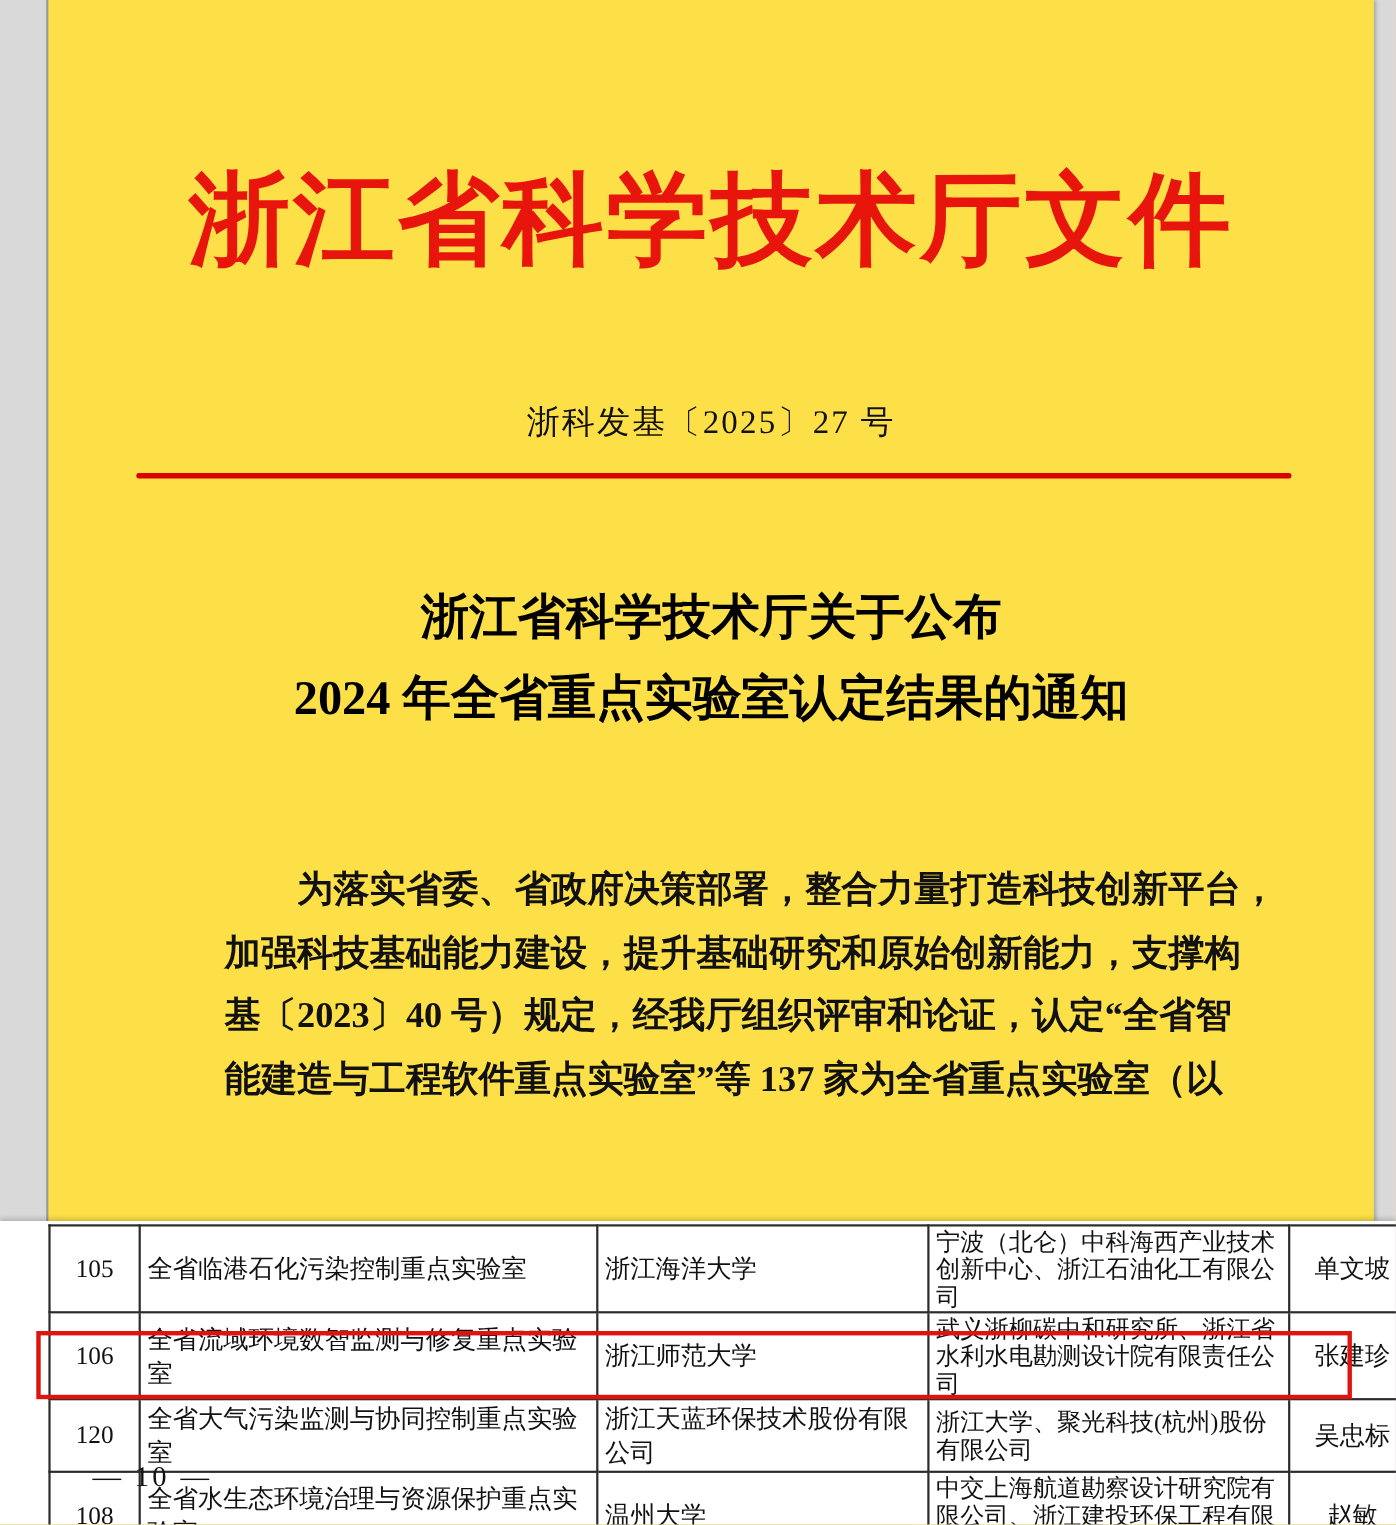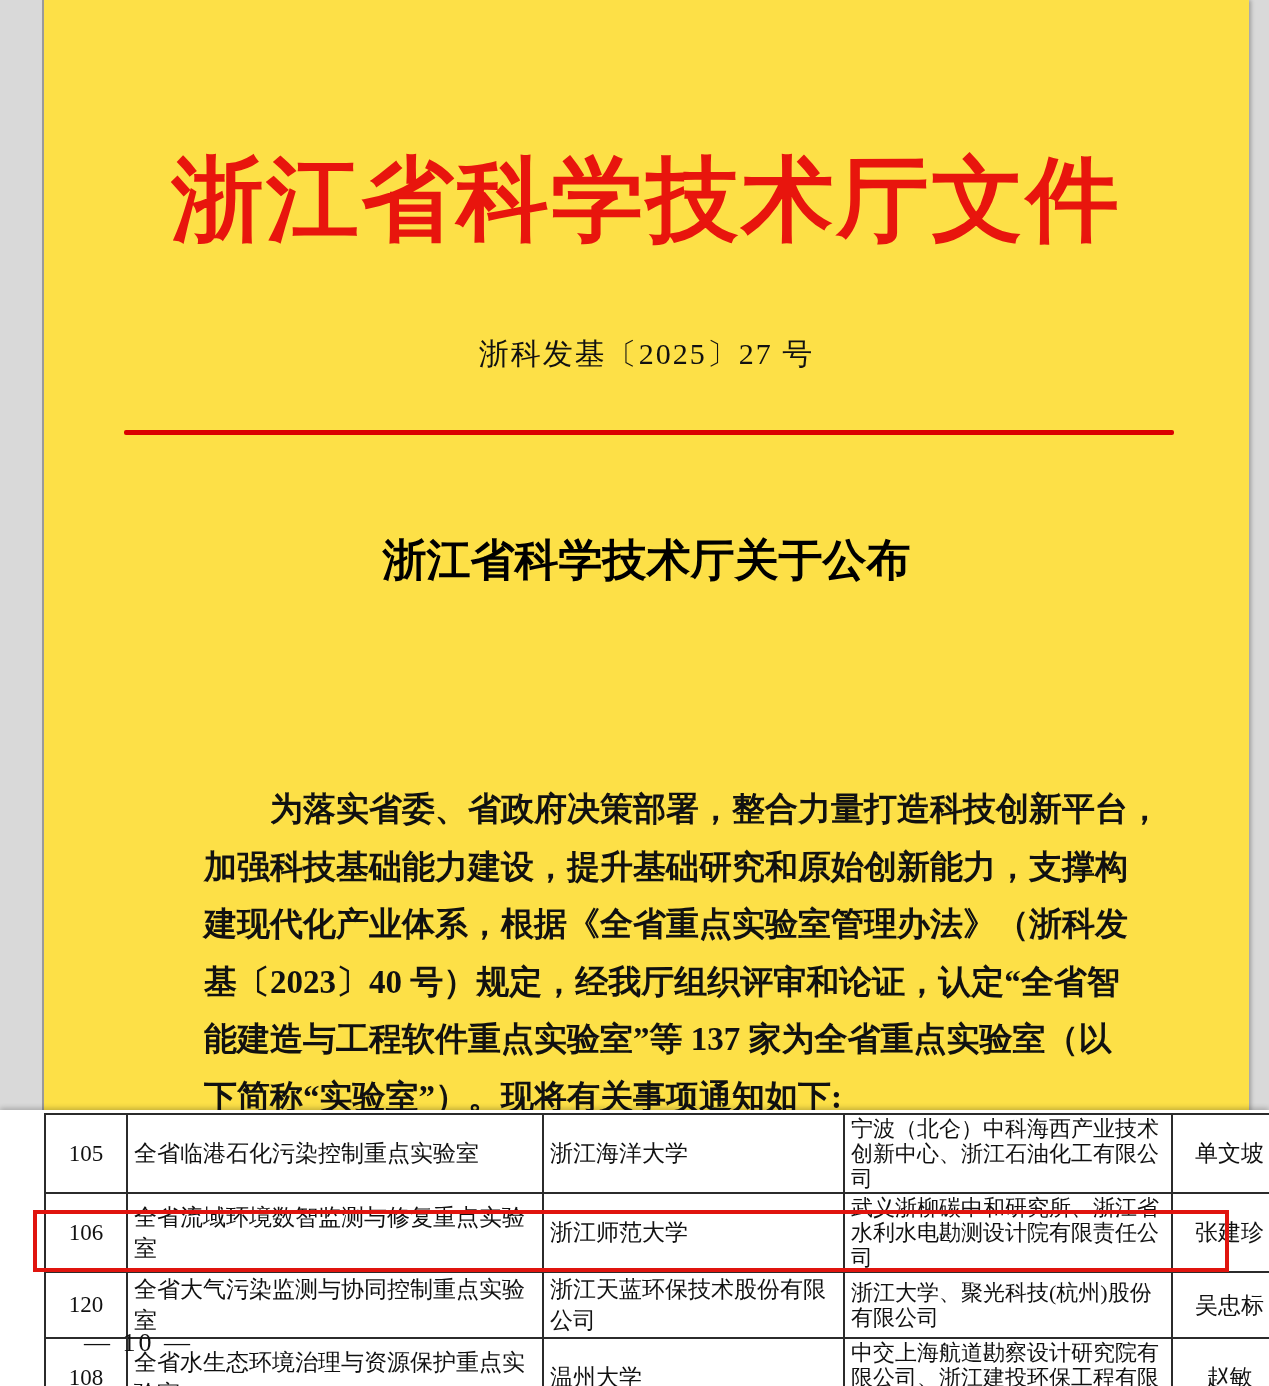--- a/index.html
+++ b/index.html
@@ -16,21 +16,21 @@
     box-shadow:-2px 0 0 #9a9a9a, 2px 0 4px rgba(0,0,0,.28);
   }
   .doc-header-title{
     position:absolute;top:138px;left:0;width:100%;
     text-align:center;
     font-size:92px;font-weight:900;letter-spacing:3px;
     color:#e8150d;
     white-space:nowrap;
   }
   .doc-number{
-    position:absolute;top:334px;left:0;width:100%;
+    position:absolute;top:364px;left:0;width:100%;
     text-align:center;font-size:30px;letter-spacing:2px;
   }
   .red-rule{
     position:absolute;top:430px;left:80px;width:1050px;height:5px;
     background:#da0000;border-radius:2px;
   }
   .notice-title{
     position:absolute;top:524px;left:0;width:100%;
     text-align:center;font-weight:bold;font-size:44px;
     line-height:74px;color:#000;
@@ -85,30 +85,29 @@
 <div class="top-page">
 
   <div class="doc-header-title">浙江省科学技术厅文件</div>
 
   <div class="doc-number">浙科发基〔2025〕27 号</div>
 
   <div class="red-rule"></div>
 
   <div class="notice-title">
     <div>浙江省科学技术厅关于公布</div>
+    <div>2024 年全省重点实验室认定结果的通知</div>
   </div>
 
 
   <div class="body-text">
     <div class="body-line first">为落实省委、省政府决策部署，整合力量打造科技创新平台，</div>
     <div class="body-line">加强科技基础能力建设，提升基础研究和原始创新能力，支撑构</div>
-    <div class="body-line">建现代化产业体系，根据《全省重点实验室管理办法》（浙科发</div>
     <div class="body-line">基〔2023〕40 号）规定，经我厅组织评审和论证，认定“全省智</div>
     <div class="body-line">能建造与工程软件重点实验室”等 137 家为全省重点实验室（以</div>
-    <div class="body-line">下简称“实验室”）。现将有关事项通知如下:</div>
   </div>
 
 </div>
 
 <div class="bottom-page">
 
   <table class="lab-table">
     <tbody>
       <tr>
         <td class="c-num">105</td>

